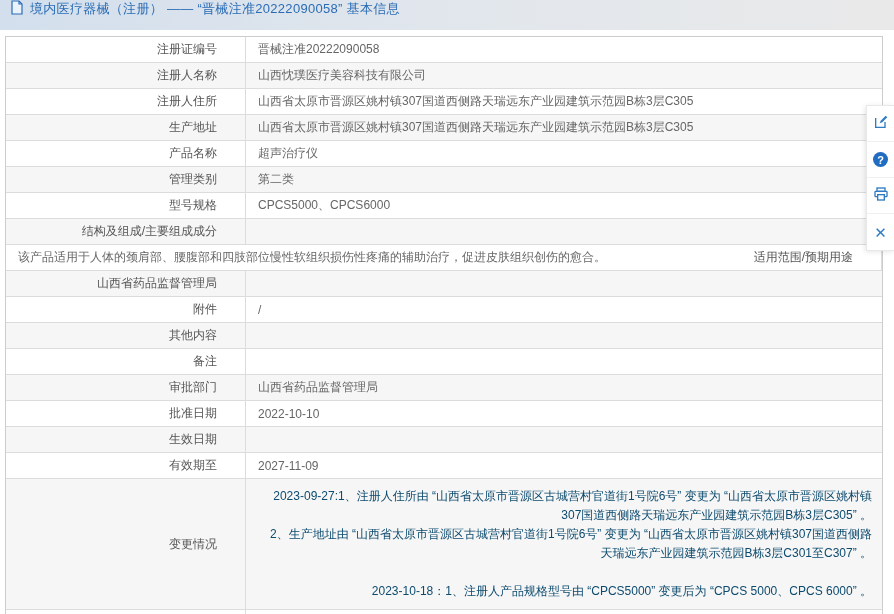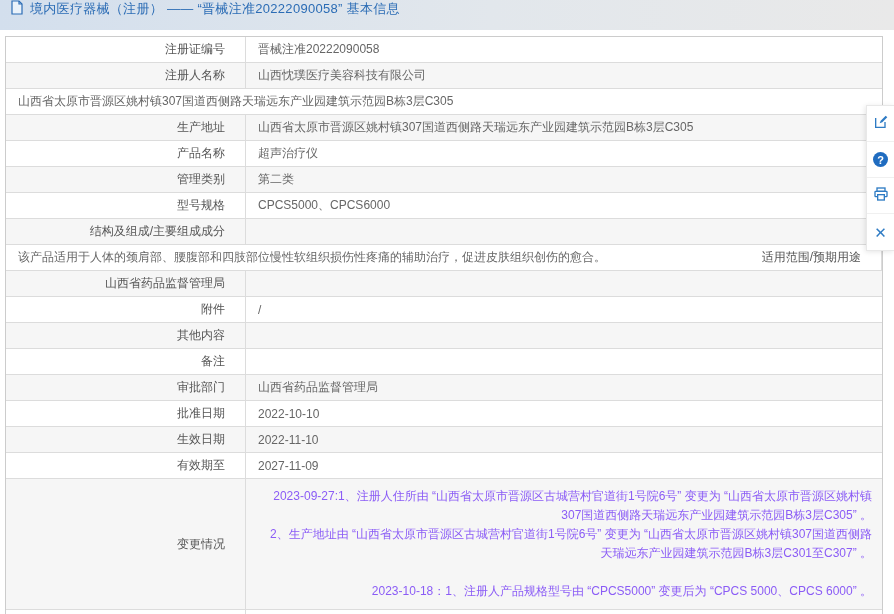--- a/index.html
+++ b/index.html
@@ -22,25 +22,25 @@
   .table{
     position:absolute;left:5px;top:36px;width:878px;
     border:1px solid #cccccc;background:#fff;box-sizing:border-box;
   }
   .row{display:flex;min-height:25px;border-bottom:1px solid #dcdcdc;background:#ffffff;}
   .row:last-child{border-bottom:none;}
   .row.alt{background:#f6f6f6;}
   .cell{box-sizing:border-box;font-size:12px;display:flex;align-items:center;}
   .cell.label{
     width:240px;justify-content:flex-end;text-align:right;
-    padding:3px 20px 3px 6px;color:#555555;border-right:1px solid #dcdcdc;
+    padding:3px 28px 3px 6px;color:#555555;border-right:1px solid #dcdcdc;
   }
   .cell.value{flex:1;padding:3px 6px 3px 12px;color:#666666;text-align:right;}
   .row.tall .cell.value{display:block;padding:8px 10px 8px 12px;}
-  .change-line{font-size:12px;color:#8b5cf6;line-height:19px;min-height:19px;}
+  .change-line{font-size:12px;color:#0c4a6e;line-height:19px;min-height:19px;}
   
   .toolbar{
     position:absolute;top:105px;right:0;width:27px;
     background:#ffffff;border:1px solid #e8e8e8;border-right:none;
     box-shadow:-1px 1px 5px rgba(0,0,0,0.10);
     display:flex;flex-direction:column;z-index:5;
   }
   .tool-btn{
     height:36px;display:flex;align-items:center;justify-content:center;
     color:#2e7bc4;cursor:pointer;background:transparent;border:none;
@@ -70,20 +70,21 @@
 
   <div class="row">
     <div class="cell label">注册证编号</div>
     <div class="cell value">晋械注准20222090058</div>
   </div>
   <div class="row alt">
     <div class="cell label">注册人名称</div>
     <div class="cell value">山西忱璞医疗美容科技有限公司</div>
   </div>
   <div class="row">
+    <div class="cell label">注册人住所</div>
     <div class="cell value">山西省太原市晋源区姚村镇307国道西侧路天瑞远东产业园建筑示范园B栋3层C305</div>
   </div>
   <div class="row alt">
     <div class="cell label">生产地址</div>
     <div class="cell value">山西省太原市晋源区姚村镇307国道西侧路天瑞远东产业园建筑示范园B栋3层C305</div>
   </div>
   <div class="row">
     <div class="cell label">产品名称</div>
     <div class="cell value">超声治疗仪</div>
   </div>
@@ -121,21 +122,20 @@
   <div class="row alt">
     <div class="cell label">审批部门</div>
     <div class="cell value">山西省药品监督管理局</div>
   </div>
   <div class="row">
     <div class="cell label">批准日期</div>
     <div class="cell value">2022-10-10</div>
   </div>
   <div class="row alt">
     <div class="cell label">生效日期</div>
-    <div class="cell value">2022-11-10</div>
   </div>
   <div class="row">
     <div class="cell label">有效期至</div>
     <div class="cell value">2027-11-09</div>
   </div>
 
   <div class="row alt tall">
     <div class="cell label">变更情况</div>
     <div class="cell value">
       <div class="change-line">2023-09-27:1、注册人住所由 “山西省太原市晋源区古城营村官道街1号院6号” 变更为 “山西省太原市晋源区姚村镇307国道西侧路天瑞远东产业园建筑示范园B栋3层C305” 。</div>

